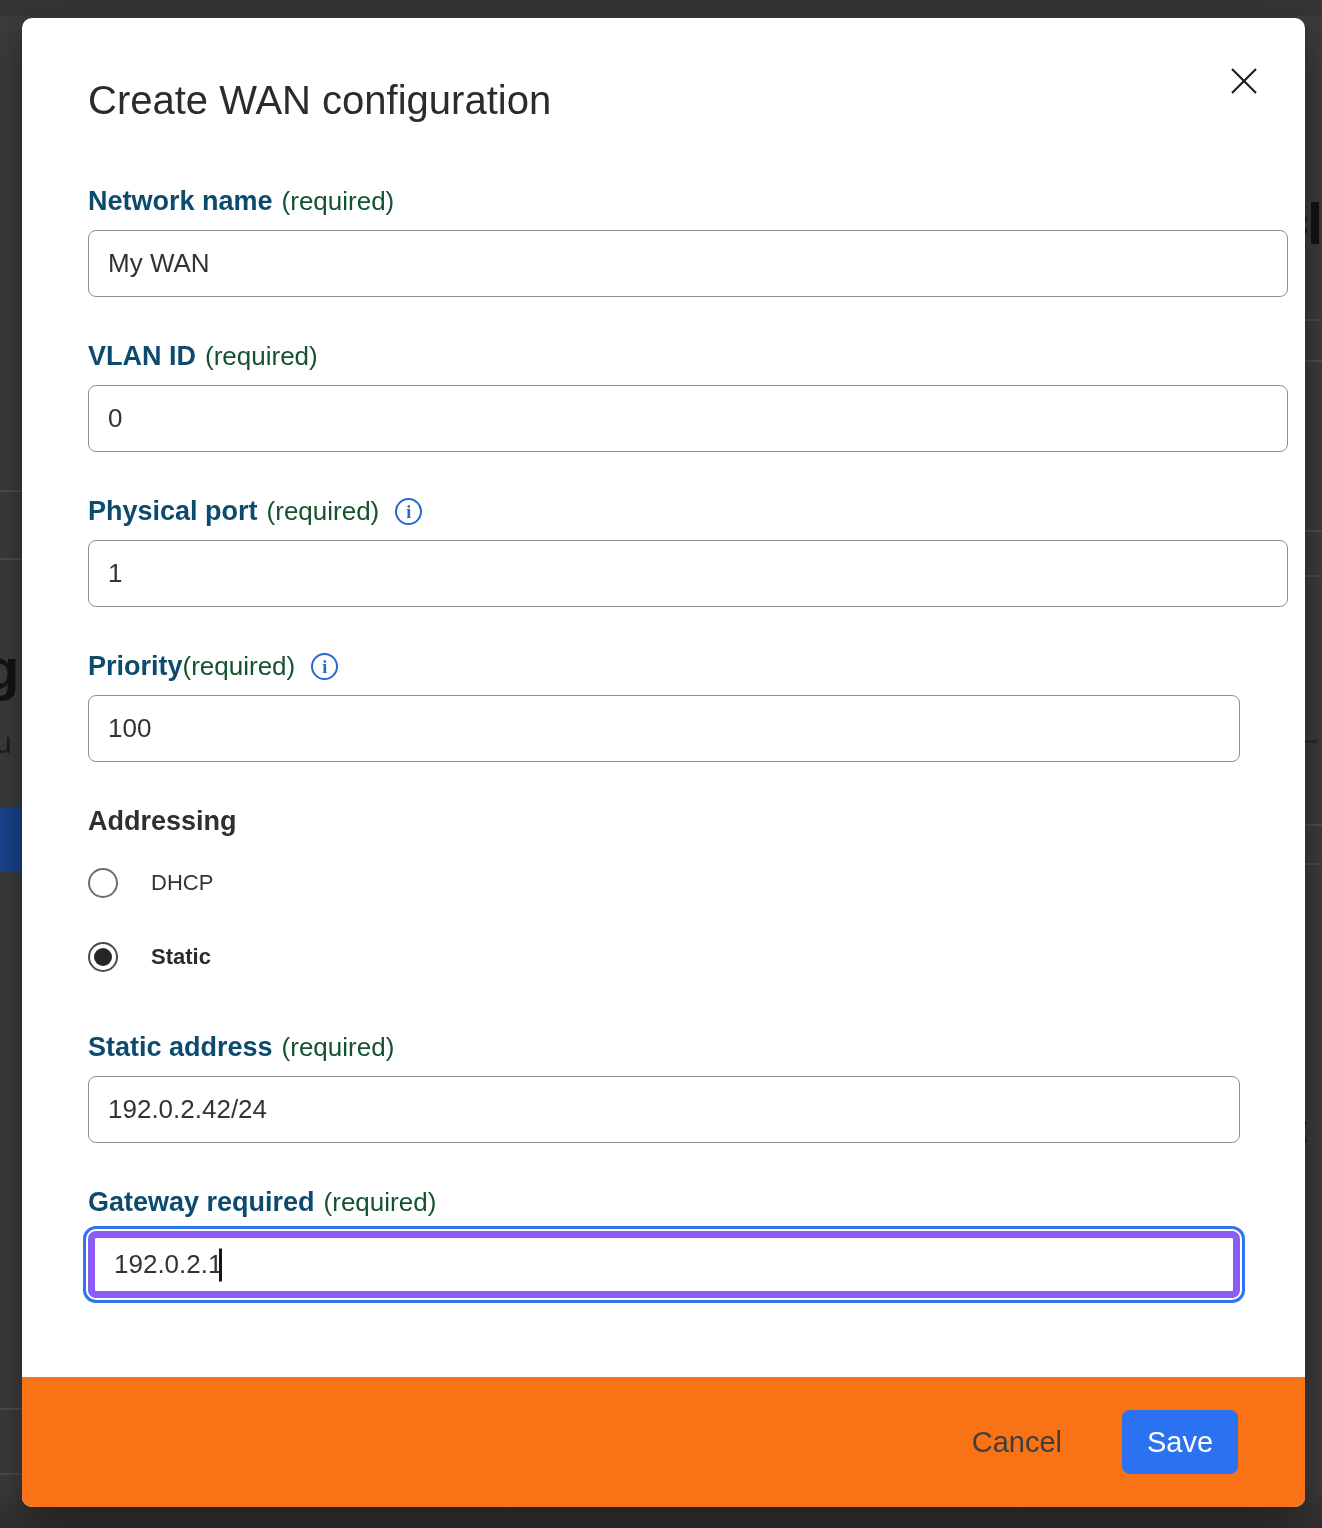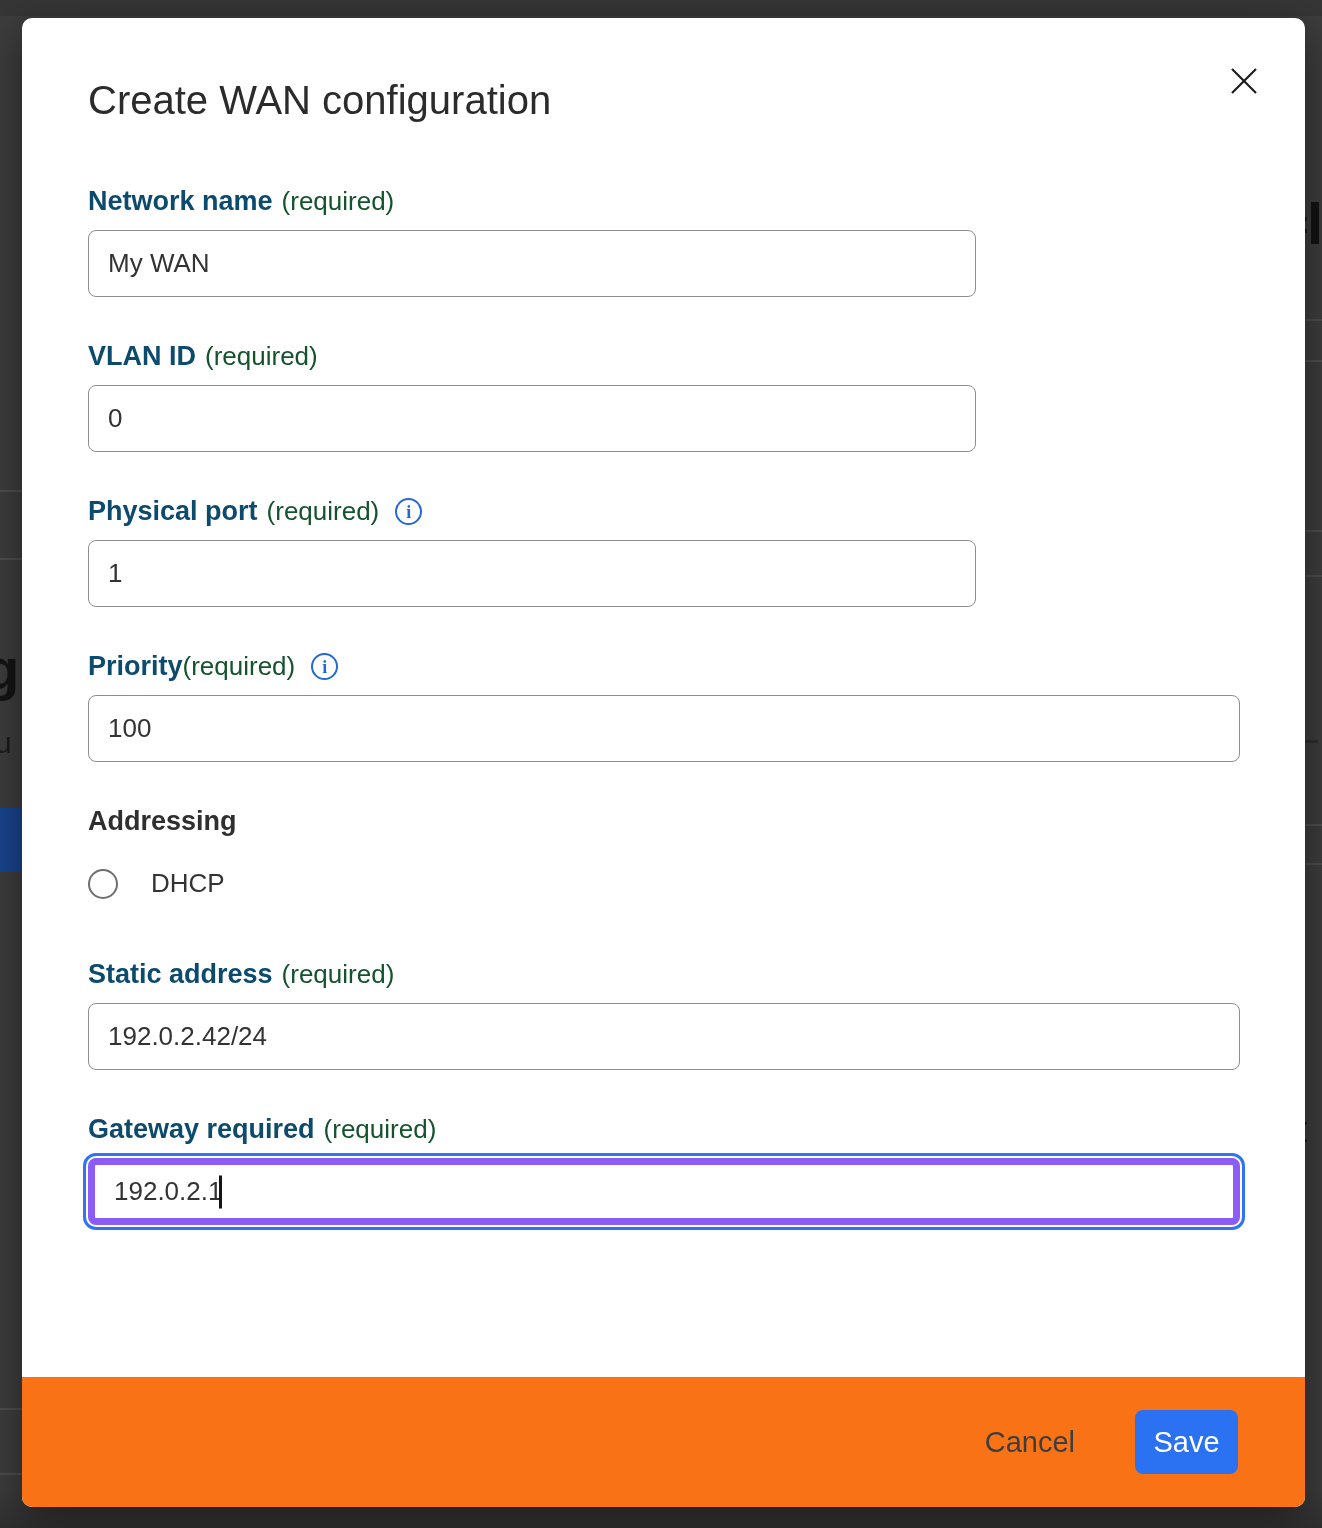--- a/index.html
+++ b/index.html
@@ -73,21 +73,21 @@
     font-size: 18px; font-weight: 700; line-height: 1;
   }
 
   .txt {
     display: block; margin-top: 13px;
     width: 100%; height: 67px;
     border: 1.5px solid #8e8e8e; border-radius: 8px;
     padding: 0 19px; font-family: "Liberation Sans", sans-serif;
     font-size: 26px; color: #333333; background: #fff; outline: none;
   }
-  .txt.w-narrow { width: 888px; }
+  .txt.w-narrow { width: 1200px; }
 
   .focus-wrap { position: relative; margin-top: 13px; }
   .focus-wrap .txt {
     margin-top: 0;
     border: 7px solid #8b5cf6;
     outline: 3px solid #2e74f5; outline-offset: 2px;
   }
   .caret {
     position: absolute; left: 131px; top: 50%; transform: translateY(-50%);
     width: 2.5px; height: 33px; background: #151515;
@@ -100,37 +100,37 @@
   .radio {
     width: 30px; height: 30px; flex: none;
     border: 2.5px solid #6e6e6e; border-radius: 50%;
     position: relative; background: #fff;
   }
   .radio.sel { border-color: #4a4a4a; }
   .radio.sel::after {
     content: ""; position: absolute; inset: 4px;
     background: #262626; border-radius: 50%;
   }
-  .radio-lbl { margin-left: 33px; font-size: 26px; color: #333; }
+  .radio-lbl { margin-left: 33px; font-size: 22px; color: #333; }
   .radio-lbl.bold { font-weight: 700; color: #2b2b2b; }
 
   
   .modal-footer {
     position: absolute; left: 0; right: 0; bottom: 0; height: 130px;
     background: #f97316; border-radius: 0 0 10px 10px;
     display: flex; align-items: center; justify-content: flex-end;
     padding-right: 67px; gap: 46px;
   }
   .cancel-btn {
     background: none; border: none; cursor: pointer;
     font-family: "Liberation Sans", sans-serif;
     font-size: 29px; color: #3e3e3e; padding: 8px 14px;
   }
   .save-btn {
-    width: 103px; height: 64px;
+    width: 116px; height: 64px;
     background: #2b72f2; color: #ffffff;
     border: none; border-radius: 8px; cursor: pointer;
     font-family: "Liberation Sans", sans-serif; font-size: 29px;
     display: flex; align-items: center; justify-content: center;
   }
 </style>
 </head>
 <body>
 
 <div class="bg-overlay">
@@ -199,20 +199,24 @@
       <input class="txt" type="text" value="100" style="">
     </div>
 
     <div class="addr-heading">Addressing</div>
 
     <div class="radio-row">
       <span class="radio"></span>
       <span class="radio-lbl">DHCP</span>
     </div>
 
+    <div class="radio-row">
+      <span class="radio sel"></span>
+      <span class="radio-lbl bold">Static</span>
+    </div>
 
     <div class="group" style="margin-top:60px">
       <div class="label-row">
         <span class="lbl">Static address</span>
         <span class="req">(required)</span>
       </div>
       <input class="txt" type="text" value="192.0.2.42/24" style="">
     </div>
 
     <div class="group">

